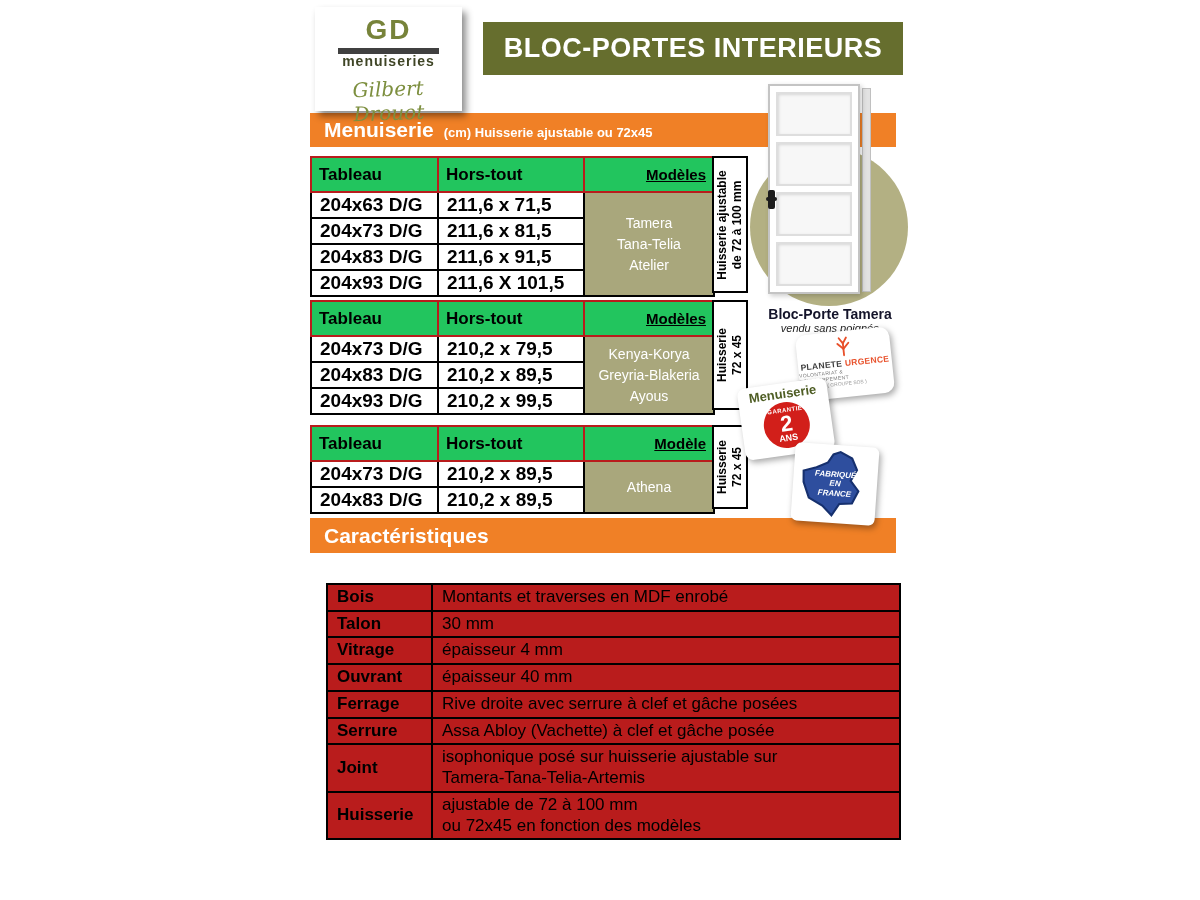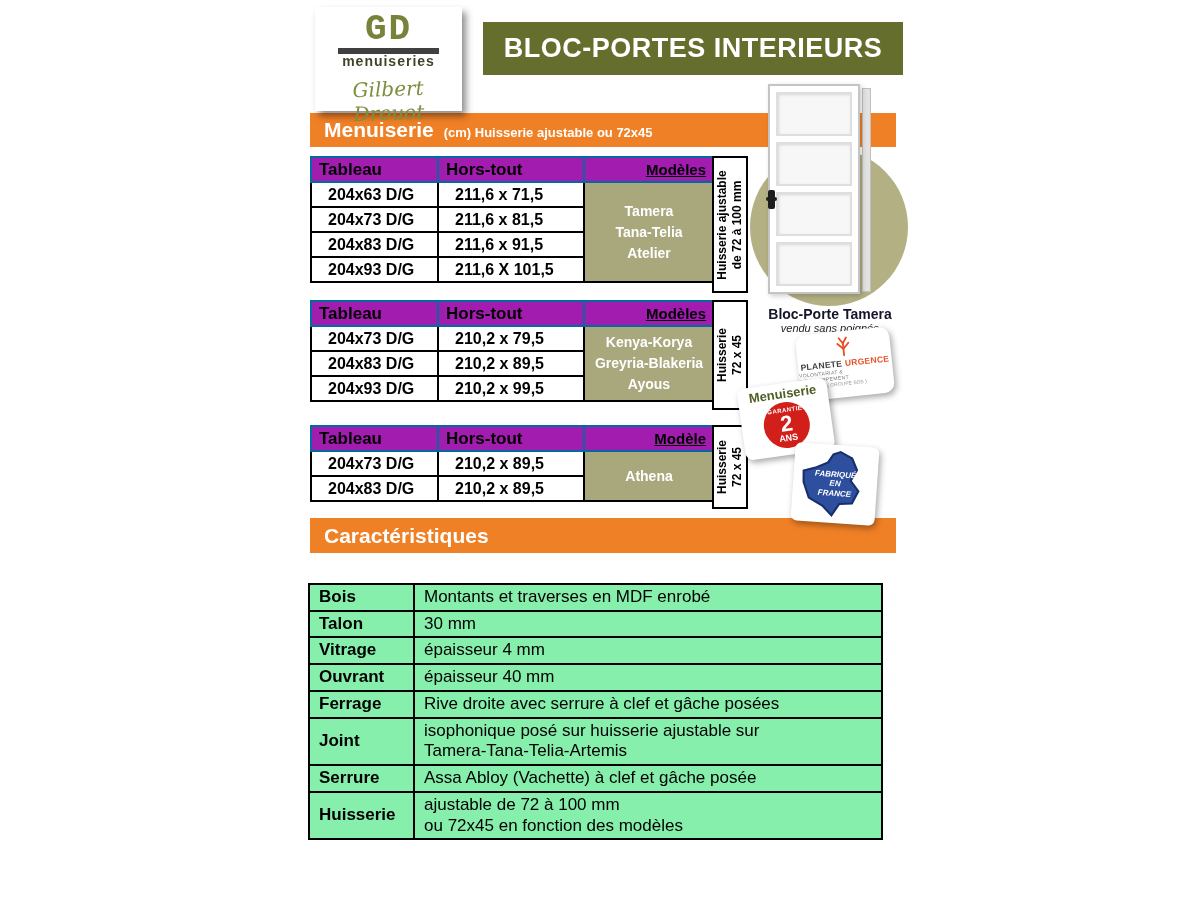--- a/index.html
+++ b/index.html
@@ -2,21 +2,21 @@
 <html><head>
 <meta charset="utf-8">
 <style>
   * { margin:0; padding:0; box-sizing:border-box; }
   body { background:#fff; font-family:"Liberation Sans", sans-serif; }
   #canvas { position:relative; width:1200px; height:900px; background:#ffffff; overflow:hidden; margin:0 auto; }
 
   
   .logo-box { position:absolute; left:315px; top:7px; width:147px; height:104px; background:#fff;
               box-shadow:4px 5px 7px rgba(0,0,0,0.45); text-align:center; padding-top:5px; z-index:5; }
-  .gd { font-family:Liberation Mono, monospace; font-size:36px; font-weight:bold; color:#77833a;
+  .gd { font-family:Liberation Sans, sans-serif; font-size:28px; font-weight:bold; color:#77833a;
         letter-spacing:2px; line-height:36px; }
   .menuiseries { font-size:14px; font-weight:bold; color:#3f4526; letter-spacing:1px; line-height:15px;
         border-top:6px solid #404040; display:inline-block; padding:0 4px; }
   .signature { font-family:"DejaVu Serif", serif; font-style:italic; font-size:20px; color:#7d8f3f;
         margin-top:7px; transform:rotate(-2deg); }
 
   
   .title-bar { position:absolute; left:483px; top:22px; width:420px; height:53px; background:#666e2e;
         color:#fff; display:flex; align-items:center; justify-content:center;
         font-size:27px; font-weight:bold; letter-spacing:0.5px; }
@@ -24,26 +24,26 @@
   
   .banner { position:absolute; left:310px; width:586px; background:#f08026; color:#fff;
         display:flex; align-items:center; padding-left:14px; gap:10px; }
   .banner-dim { top:113px; height:34px; }
   .banner-car { top:518px; height:35px; }
   .banner-title { font-size:21px; font-weight:bold; }
   .banner-sub { font-size:13px; font-weight:bold; margin-top:4px; }
 
   
   .dim-table { position:absolute; left:310px; border-collapse:collapse; background:#fff; }
-  .dim-table th { background:#a21caf; font-size:17px; font-weight:bold; padding:1px 7px;
-        text-align:left; border:2px solid #0369a1; height:25px; }
+  .dim-table th { background:#22c55e; font-size:17px; font-weight:bold; padding:1px 7px;
+        text-align:left; border:2px solid #b91c1c; height:35px; }
   .dim-table th.center { text-align:right; font-size:15px;text-decoration:underline; }
-  .dim-table td.cell { font-size:16px; font-weight:bold; padding:1px 16px; border:2px solid #000; height:25px;
+  .dim-table td.cell { font-size:19px; font-weight:bold; padding:1px 8px; border:2px solid #000; height:25px;
         vertical-align:middle; }
-  .dim-table td.models { background:#a9a77c; color:#fff; font-weight:bold; font-size:14px;
+  .dim-table td.models { background:#a9a77c; color:#fff; font-weight:normal; font-size:14px;
         text-align:center; vertical-align:middle; line-height:1.5; border:2px solid #000; }
 
   
   .vlabel { position:absolute; left:712px; width:36px; border:2px solid #000; background:#fff;
         display:flex; align-items:center; justify-content:center; }
   .vlabel .rot { transform:rotate(-90deg); font-size:12px; font-weight:bold; text-align:center;
         line-height:1.25; white-space:nowrap; }
 
   
   .door-circle { position:absolute; left:750px; top:148px; width:158px; height:158px; border-radius:50%;
@@ -83,21 +83,21 @@
   .g-ans { font-size:9px; font-weight:bold; line-height:9px; }
 
   .badge-france { left:793px; top:445px; width:84px; height:78px; border-radius:6px;
         transform:rotate(4deg); }
   .badge-france svg { position:absolute; left:5px; top:4px; }
   .fr-text { position:absolute; inset:0; display:flex; flex-direction:column; align-items:center;
         justify-content:center; color:#fff; font-weight:bold; font-style:italic; font-size:8px;
         line-height:1.2; text-align:center; }
 
   
-  .car-table { position:absolute; left:308px; top:583px; width:575px; border-collapse:collapse; background:#86efac; }
+  .car-table { position:absolute; left:326px; top:583px; width:575px; border-collapse:collapse; background:#b91c1c; }
   .car-table td { border:2px solid #000; font-size:17px; padding:2px 9px; vertical-align:middle; line-height:1.22; }
   .car-table td.lab { font-weight:bold; width:105px; }
   .car-table td.val { font-weight:normal; }
 </style>
 </head>
 <body>
 
 <div id="canvas">
 
   <div class="logo-box">
@@ -314,34 +314,34 @@
           </td>
     </tr>
     <tr>
       <td class="lab">Ferrage</td>
       <td class="val">
             <div>Rive droite avec serrure à clef et gâche posées</div>
             <div></div>
           </td>
     </tr>
     <tr>
+      <td class="lab">Serrure</td>
+      <td class="val">
+            <div>Assa Abloy (Vachette) à clef et gâche posée</div>
+            <div></div>
+          </td>
+    </tr>
+    <tr>
       <td class="lab">Joint</td>
       <td class="val">
             <div>isophonique posé sur huisserie ajustable sur</div>
             <div>Tamera-Tana-Telia-Artemis</div>
           </td>
     </tr>
     <tr>
-      <td class="lab">Serrure</td>
-      <td class="val">
-            <div>Assa Abloy (Vachette) à clef et gâche posée</div>
-            <div></div>
-          </td>
-    </tr>
-    <tr>
       <td class="lab">Huisserie</td>
       <td class="val">
             <div>ajustable de 72 à 100 mm</div>
             <div>ou 72x45 en fonction des modèles</div>
           </td>
     </tr>
   </tbody>
     </table>
 
 </div>

